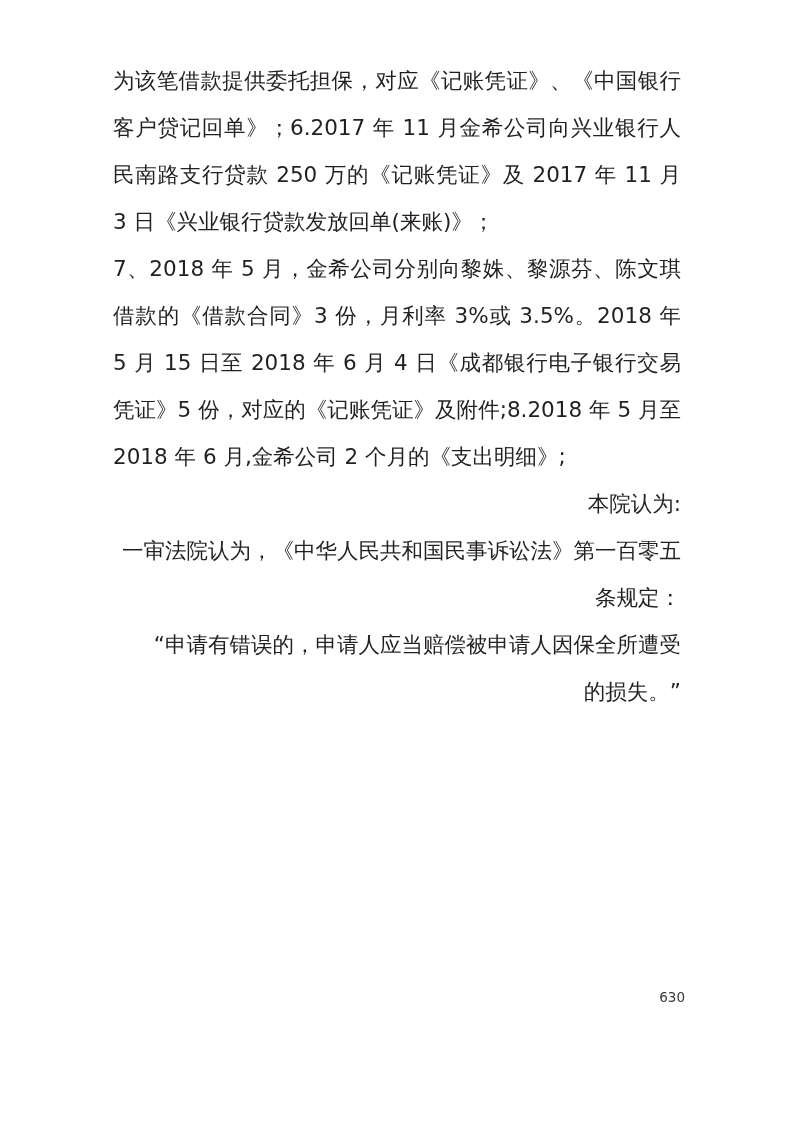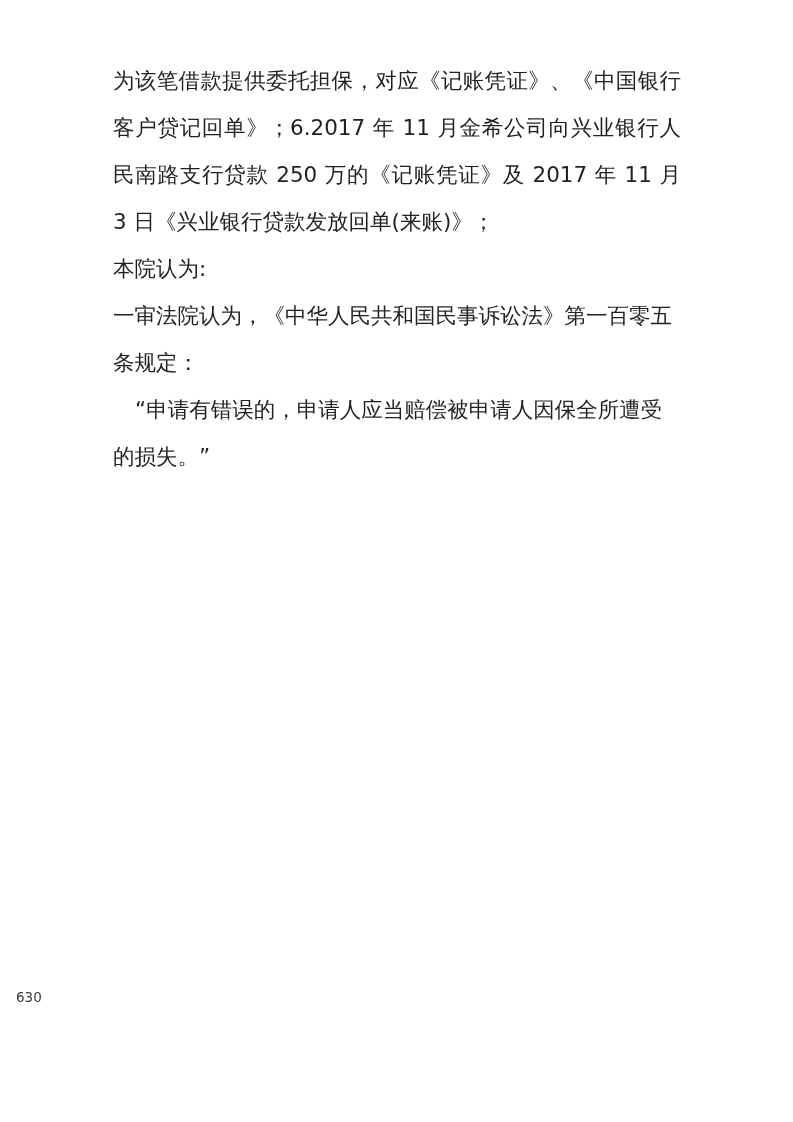--- a/index.html
+++ b/index.html
@@ -39,43 +39,44 @@
     padding: 0;
     word-break: break-all;
   }
   .para.last-line-left {
     text-align-last: left;
   }
   .para.indent-1 {
     text-indent: 22px;
   }
   .para.short {
-    text-align: left;
+    text-align: right;
   }
   #page-number {
     position: absolute;
-    left: 16px;
+    left: 4px;
     top: 988px;
     width: 681px;
-    text-align: left;
+    text-align: right;
     font-size: 13.5px;
     line-height: 18px;
     color: #3a3a3a;
     font-family: "DejaVu Sans", "Liberation Sans", sans-serif;
   }
 </style>
 </head>
 <body>
 
 <div id="page">
 
   <div id="text-body">
 
     <p class="para last-line-left">为该笔借款提供委托担保，对应《记账凭证》、《中国银行客户贷记回单》；6.2017 年 11 月金希公司向兴业银行人民南路支行贷款 250 万的《记账凭证》及 2017 年 11 月 3 日《兴业银行贷款发放回单(来账)》；</p>
 
+    <p class="para last-line-left">7、2018 年 5 月，金希公司分别向黎姝、黎源芬、陈文琪借款的《借款合同》3 份，月利率 3%或 3.5%。2018 年 5 月 15 日至 2018 年 6 月 4 日《成都银行电子银行交易凭证》5 份，对应的《记账凭证》及附件;8.2018 年 5 月至 2018 年 6 月,金希公司 2 个月的《支出明细》;</p>
 
 
     <p class="para short">本院认为:</p>
 
 
     <p class="para short">一审法院认为，《中华人民共和国民事诉讼法》第一百零五条规定：</p>
 
     <p class="para short indent-1">“申请有错误的，申请人应当赔偿被申请人因保全所遭受的损失。”</p>
 
   </div>

